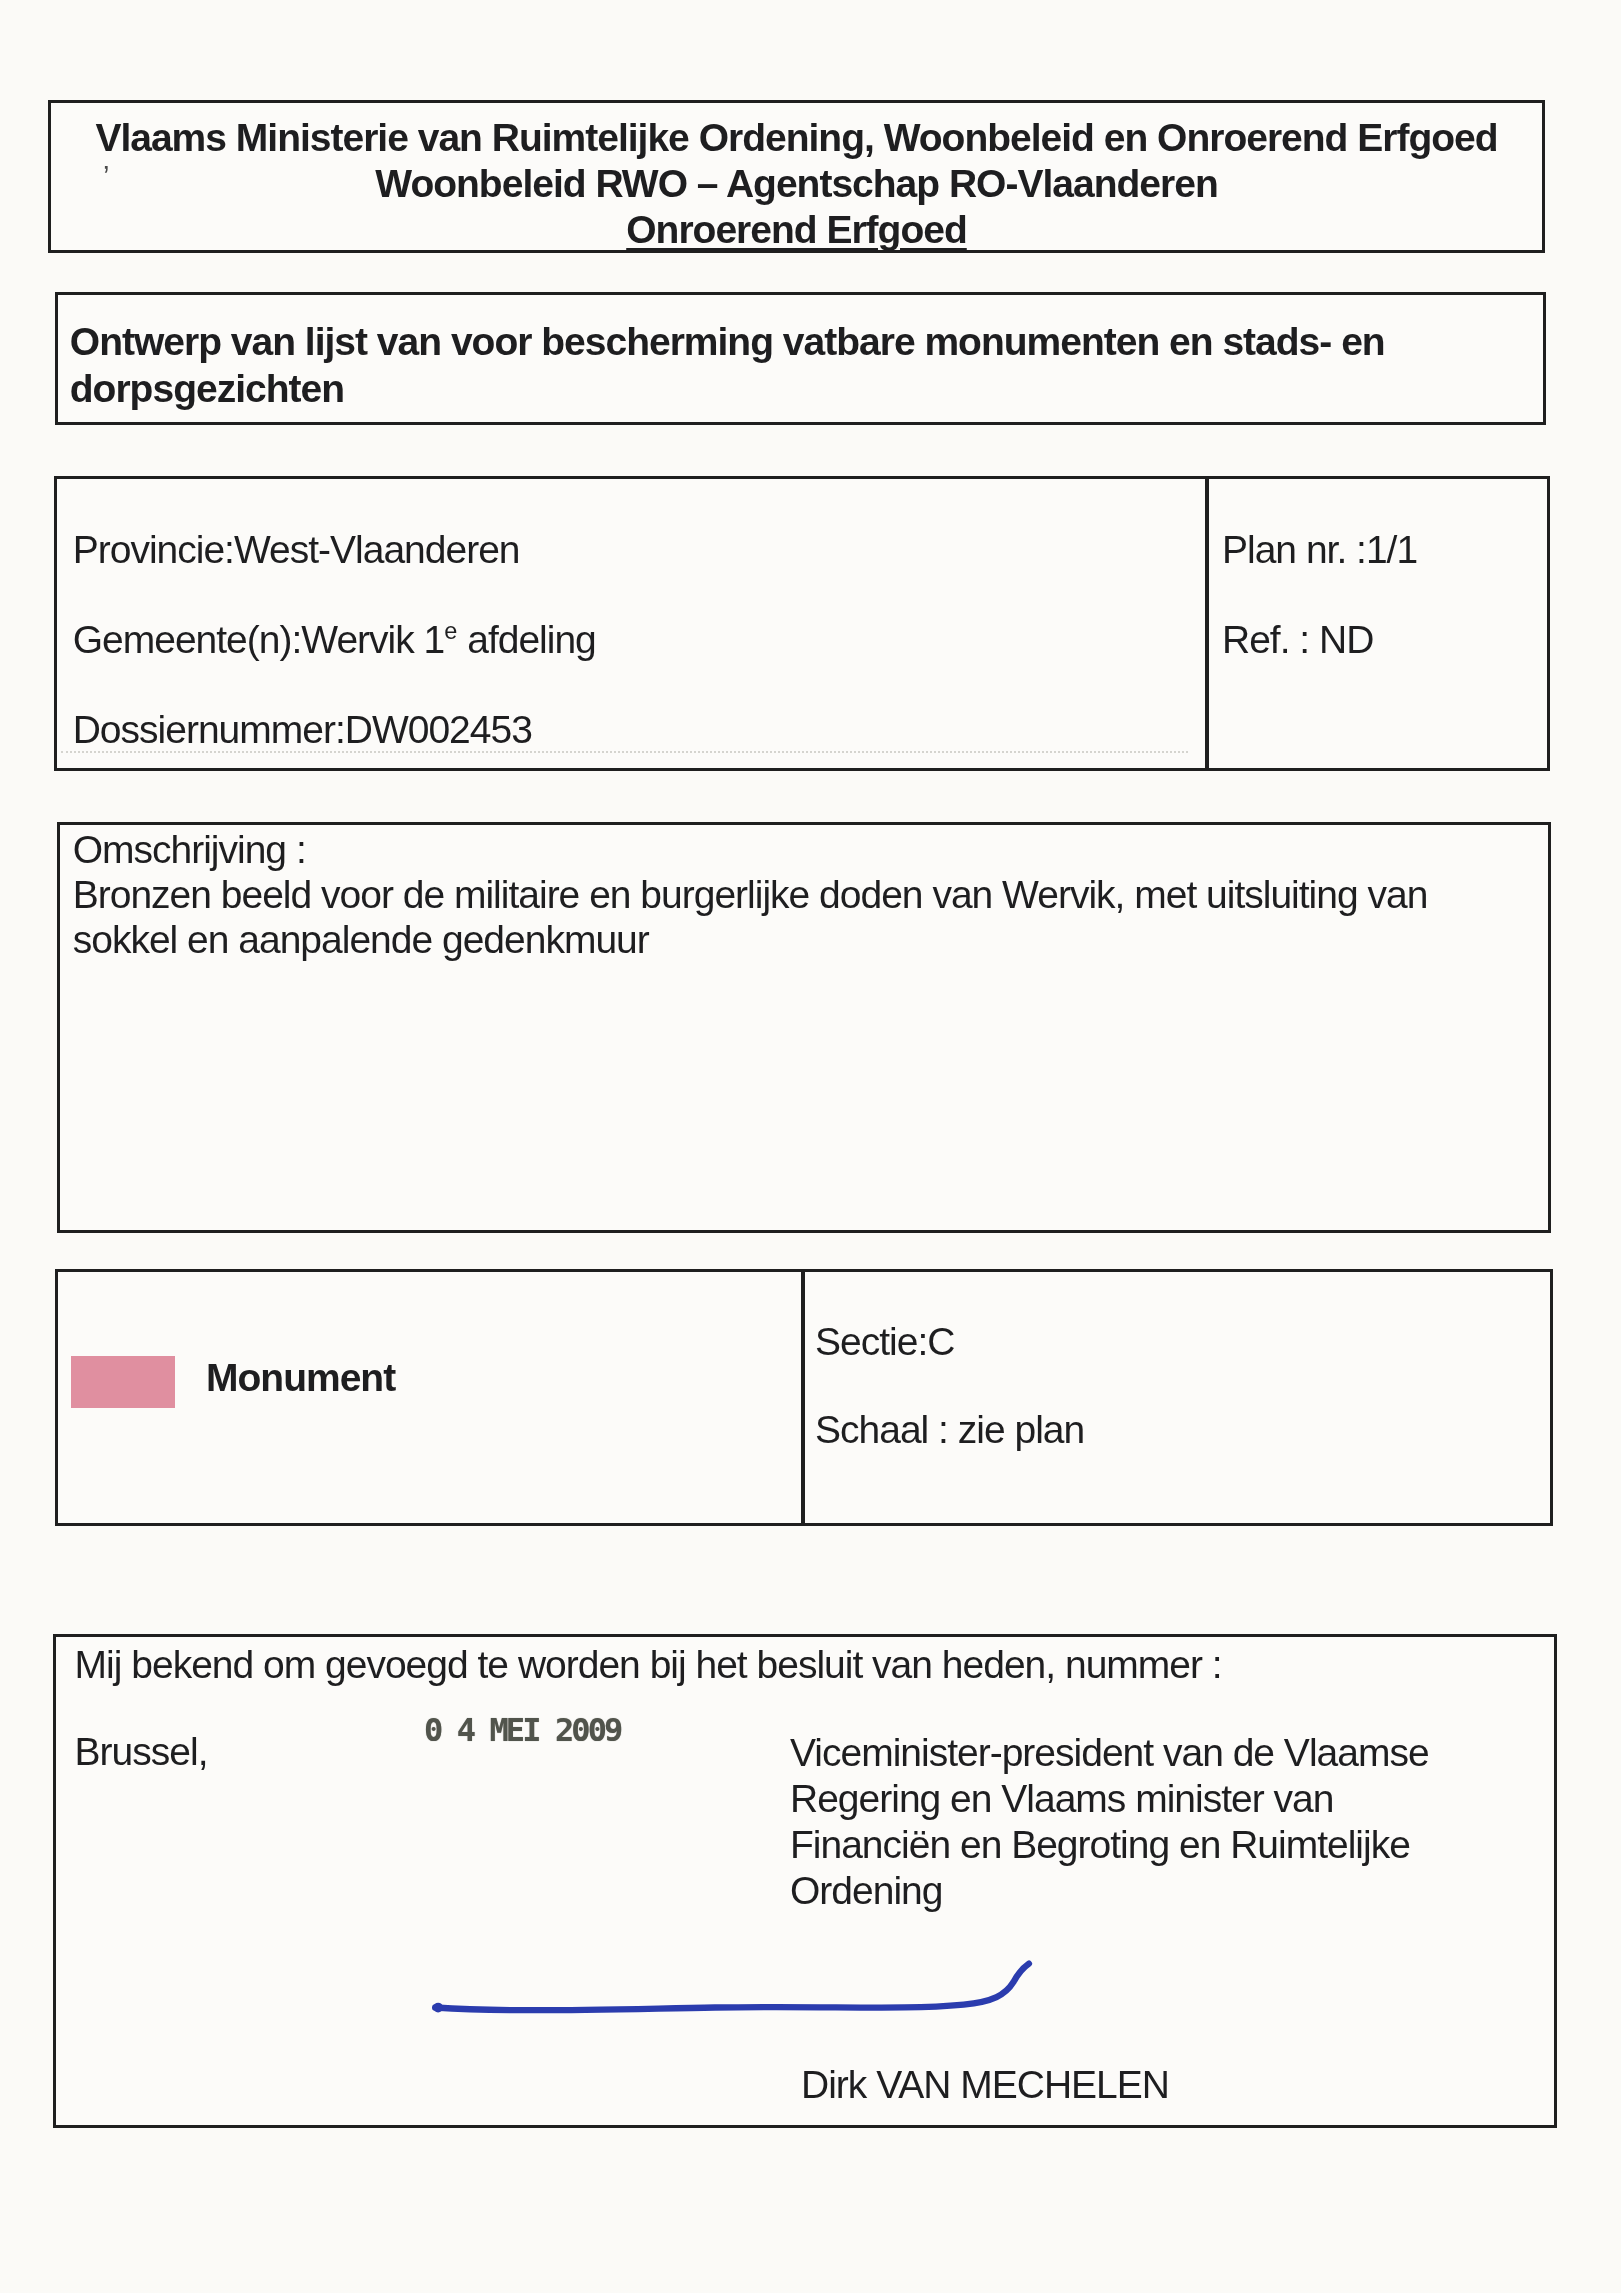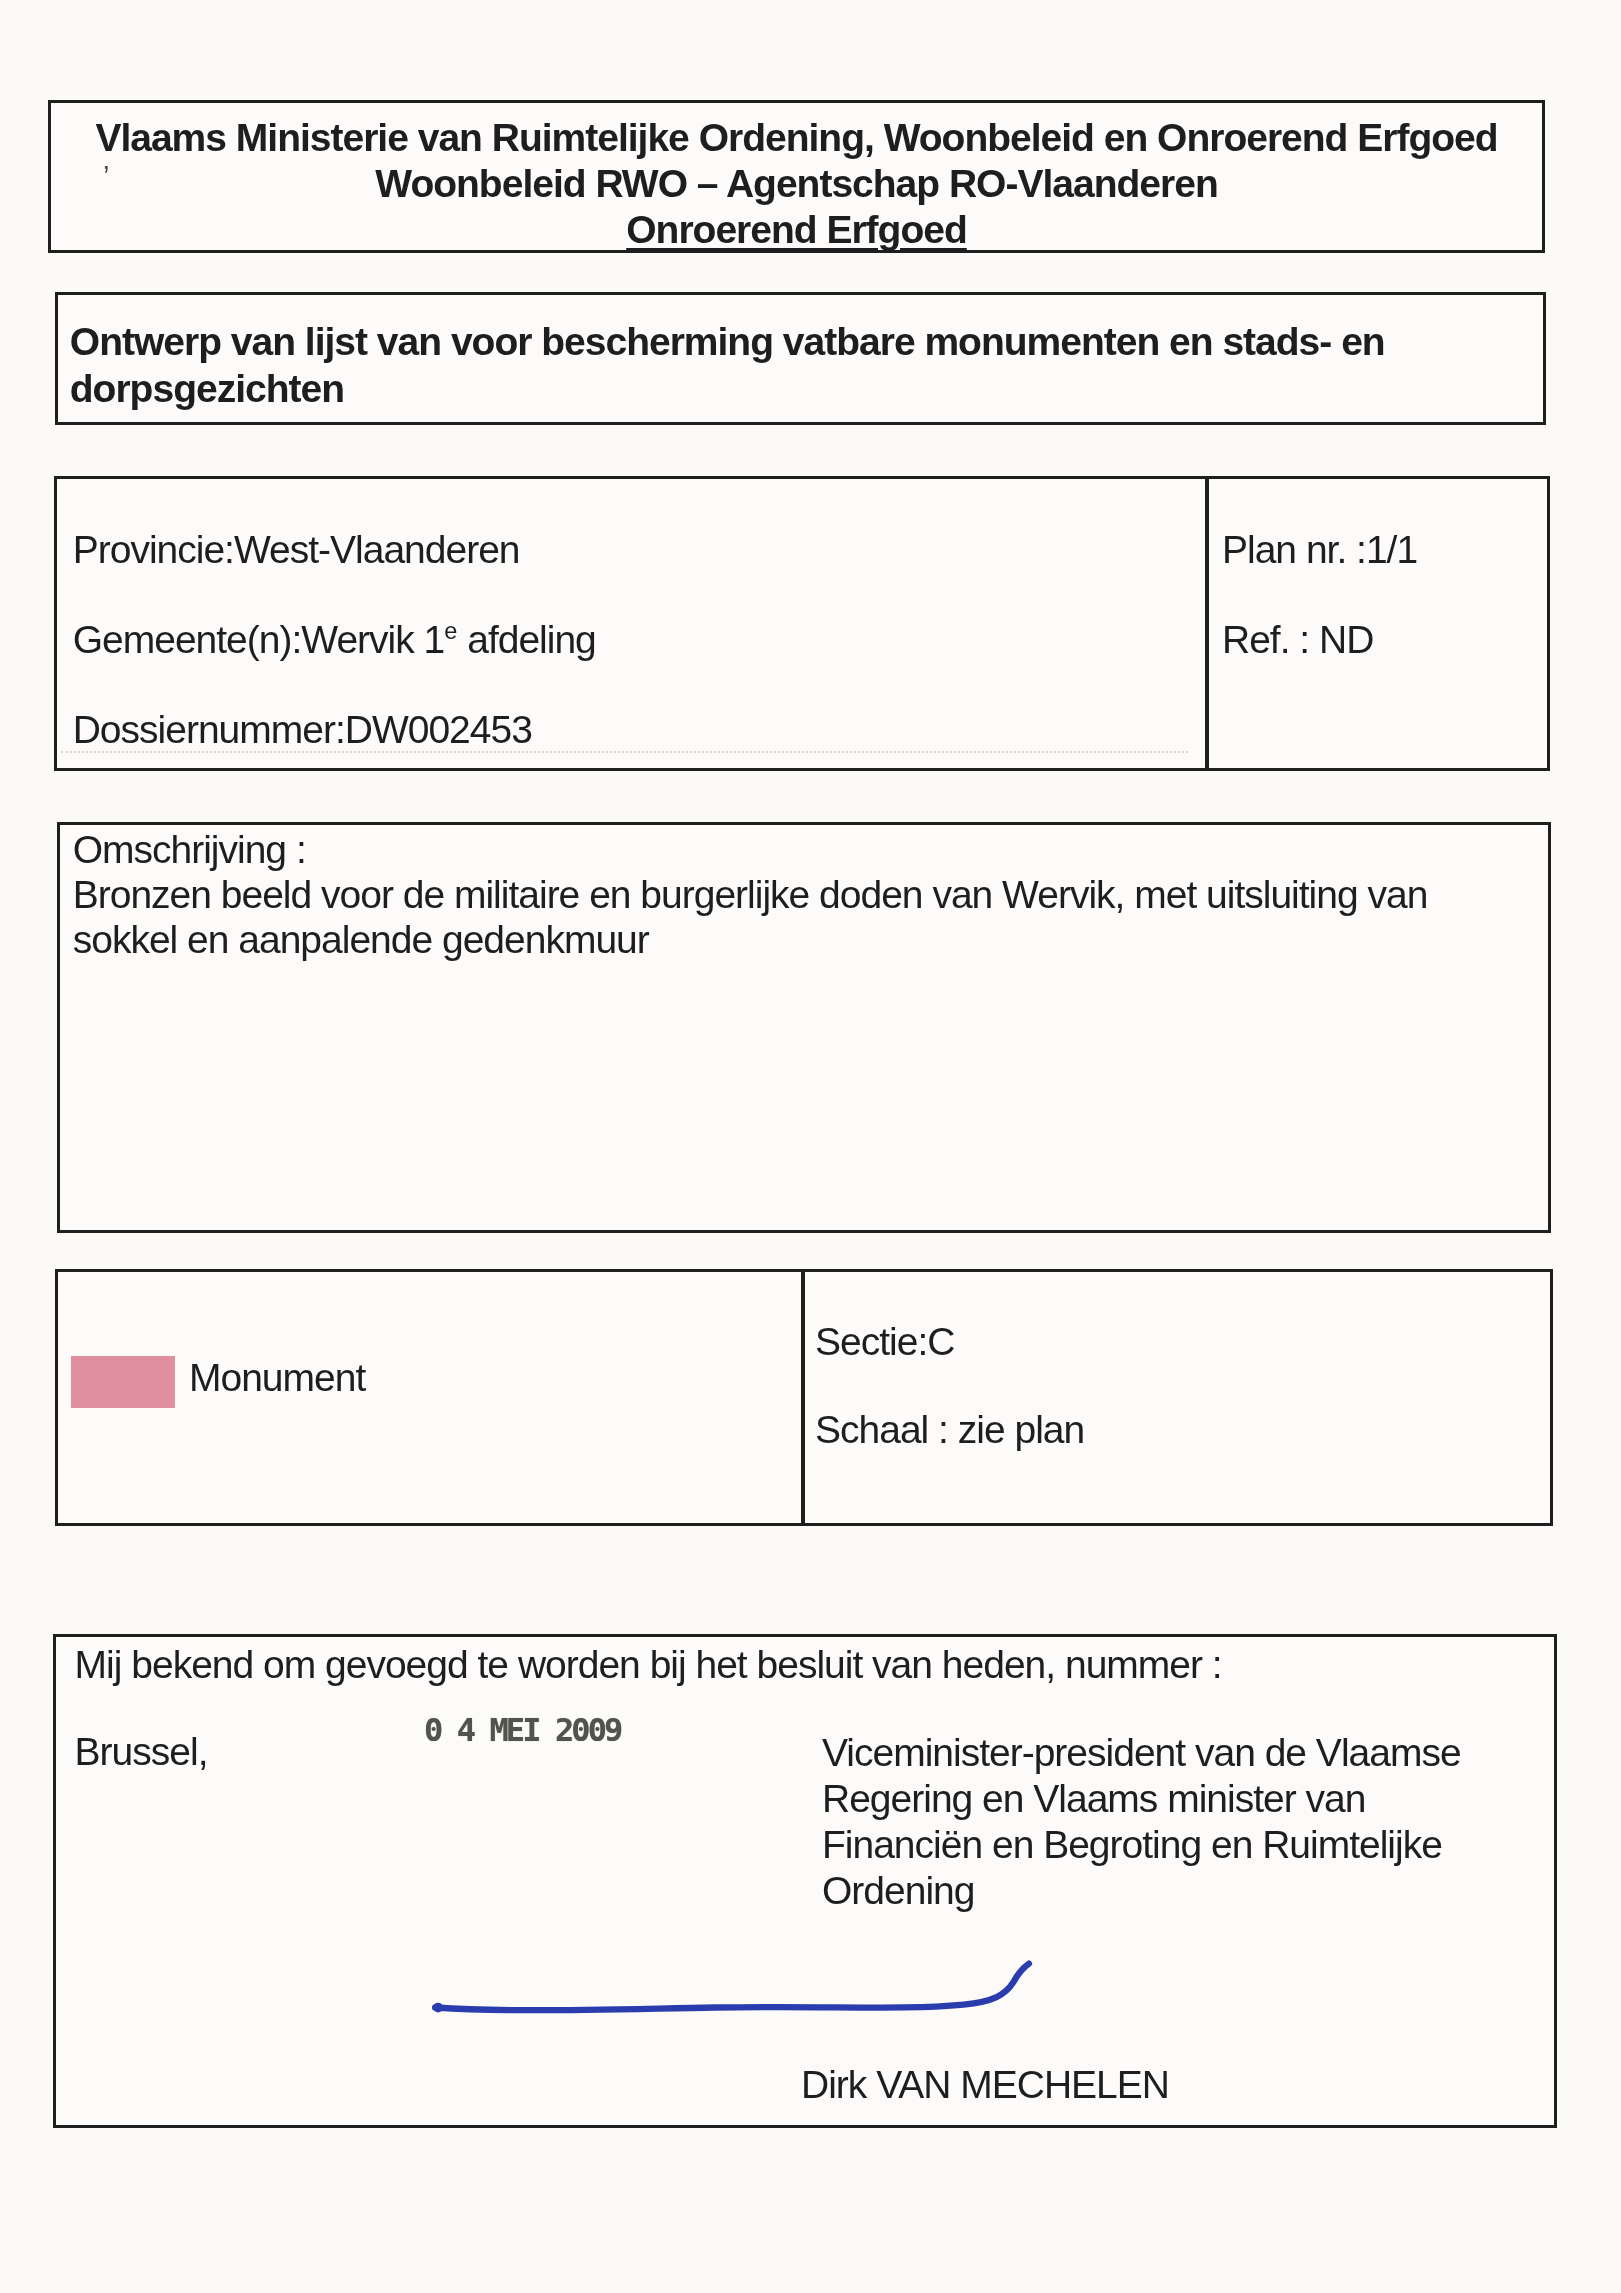--- a/index.html
+++ b/index.html
@@ -68,31 +68,31 @@
     <div class="txt" style="left:1165px;top:139px;">Ref. : ND</div>
   </div>
 
   <div class="box box-desc">
     <div class="desc-label">Omschrijving :</div>
     <div class="desc-text">Bronzen beeld voor de militaire en burgerlijke doden van Wervik, met uitsluiting van sokkel en aanpalende gedenkmuur</div>
   </div>
 
   <div class="box box-legend">
     <div class="swatch" style="background-color: rgb(224, 143, 160);"></div>
-    <div class="txt" style="left:131px;top:84px;">Monument</div>
+    <div class="txt" style="left:148px;top:84px;font-weight:bold;">Monument</div>
     <div class="v-divider" style="left:743px;"></div>
     <div class="txt" style="left:757px;top:48px;text-align:right;">Sectie:C</div>
     <div class="txt" style="left:757px;top:136px;">Schaal : zie plan</div>
   </div>
 
   <div class="box box-sign">
     <div class="txt" style="left:18.6px;top:5.9px;">Mij bekend om gevoegd te worden bij het besluit van heden, nummer :</div>
     <div class="txt" style="left:18.6px;top:93px;">Brussel,</div>
     <div class="stamp" style="left:368px;top:74px;">0 4 MEI 2009</div>
-    <div class="minister" style="left:766px;top:93px;">
+    <div class="minister" style="left:734px;top:93px;">
       <div>Viceminister-president van de Vlaamse</div>
       <div>Regering en Vlaams minister van</div>
       <div>Financiën en Begroting en Ruimtelijke</div>
       <div>Ordening</div>
     </div>
     <svg class="sig-svg" width="627" height="78" viewBox="0 0 640 80">
       <path d="M 13 59 C 90 64 180 61 300 59 C 420 57 490 62 555 56 C 585 53 598 46 606 33 C 611 24 616 18 622 14" fill="none" stroke="#2b3cae" stroke-width="6.5" stroke-linecap="round" style="stroke: rgb(43, 60, 174);"></path>
       <circle cx="16" cy="59" r="5" fill="#2b3cae" style="fill: rgb(43, 60, 174);"></circle>
     </svg>
     <div class="txt" style="left:745px;top:426px;">Dirk VAN MECHELEN</div>

